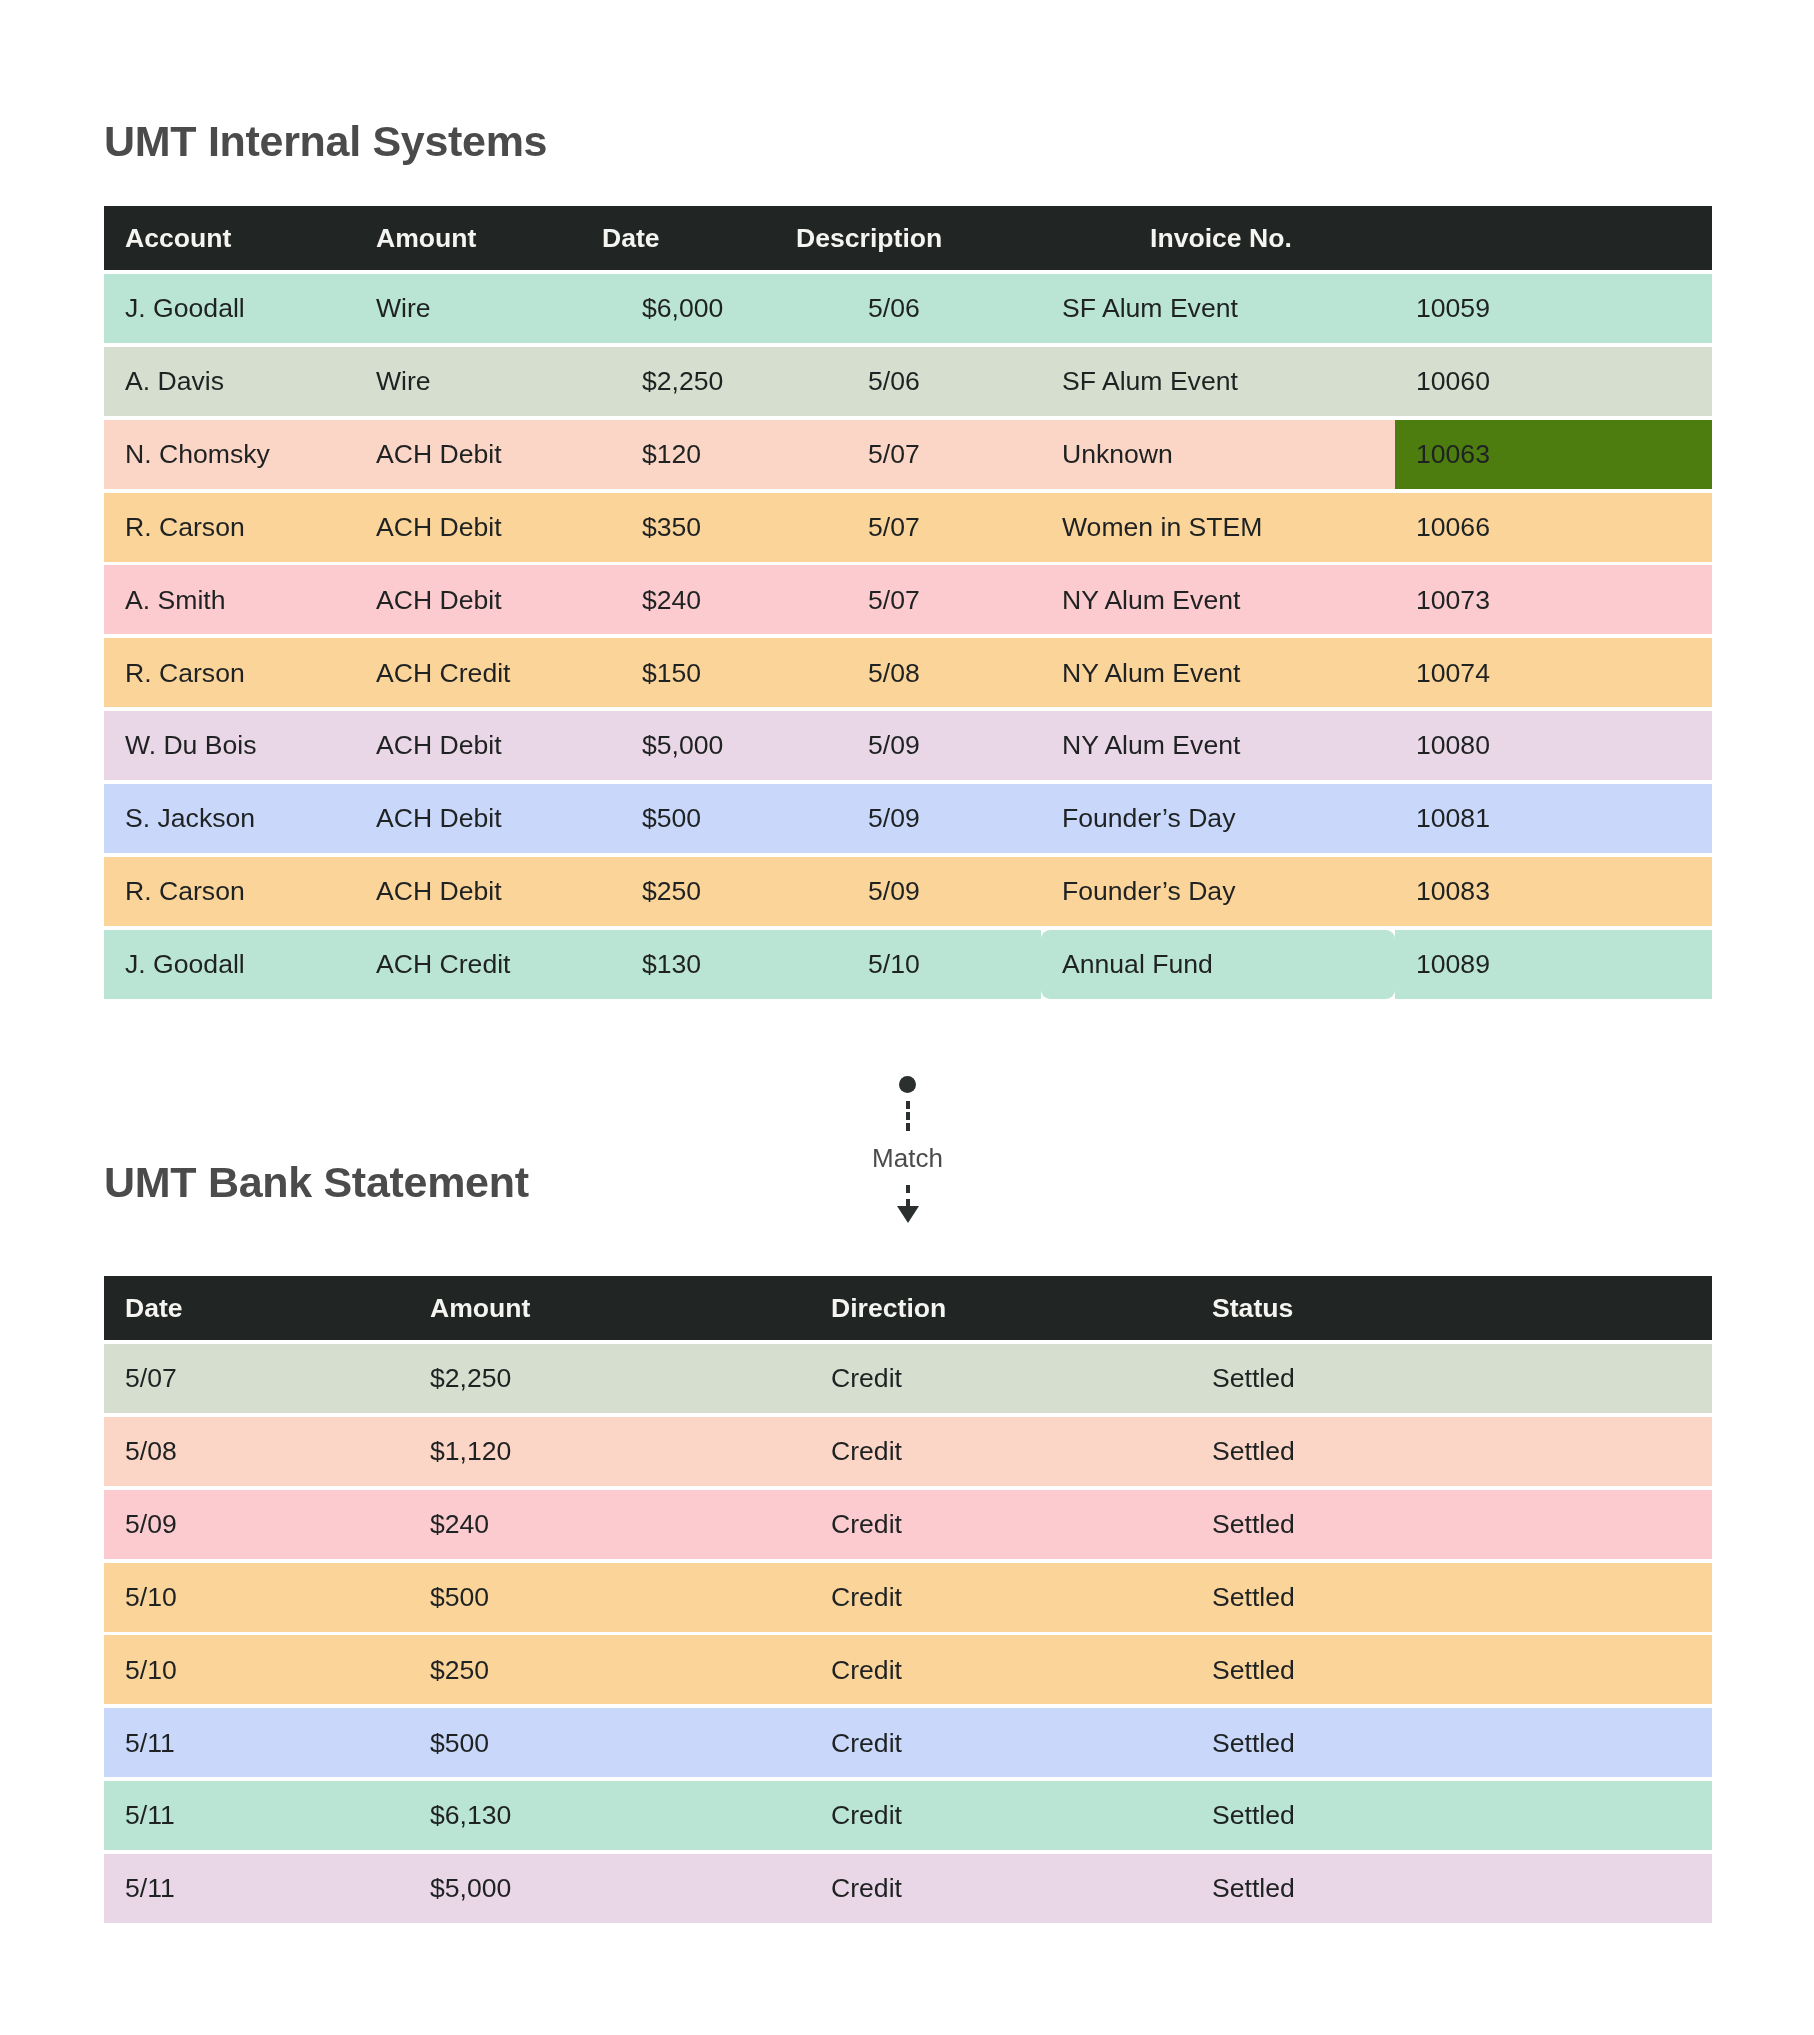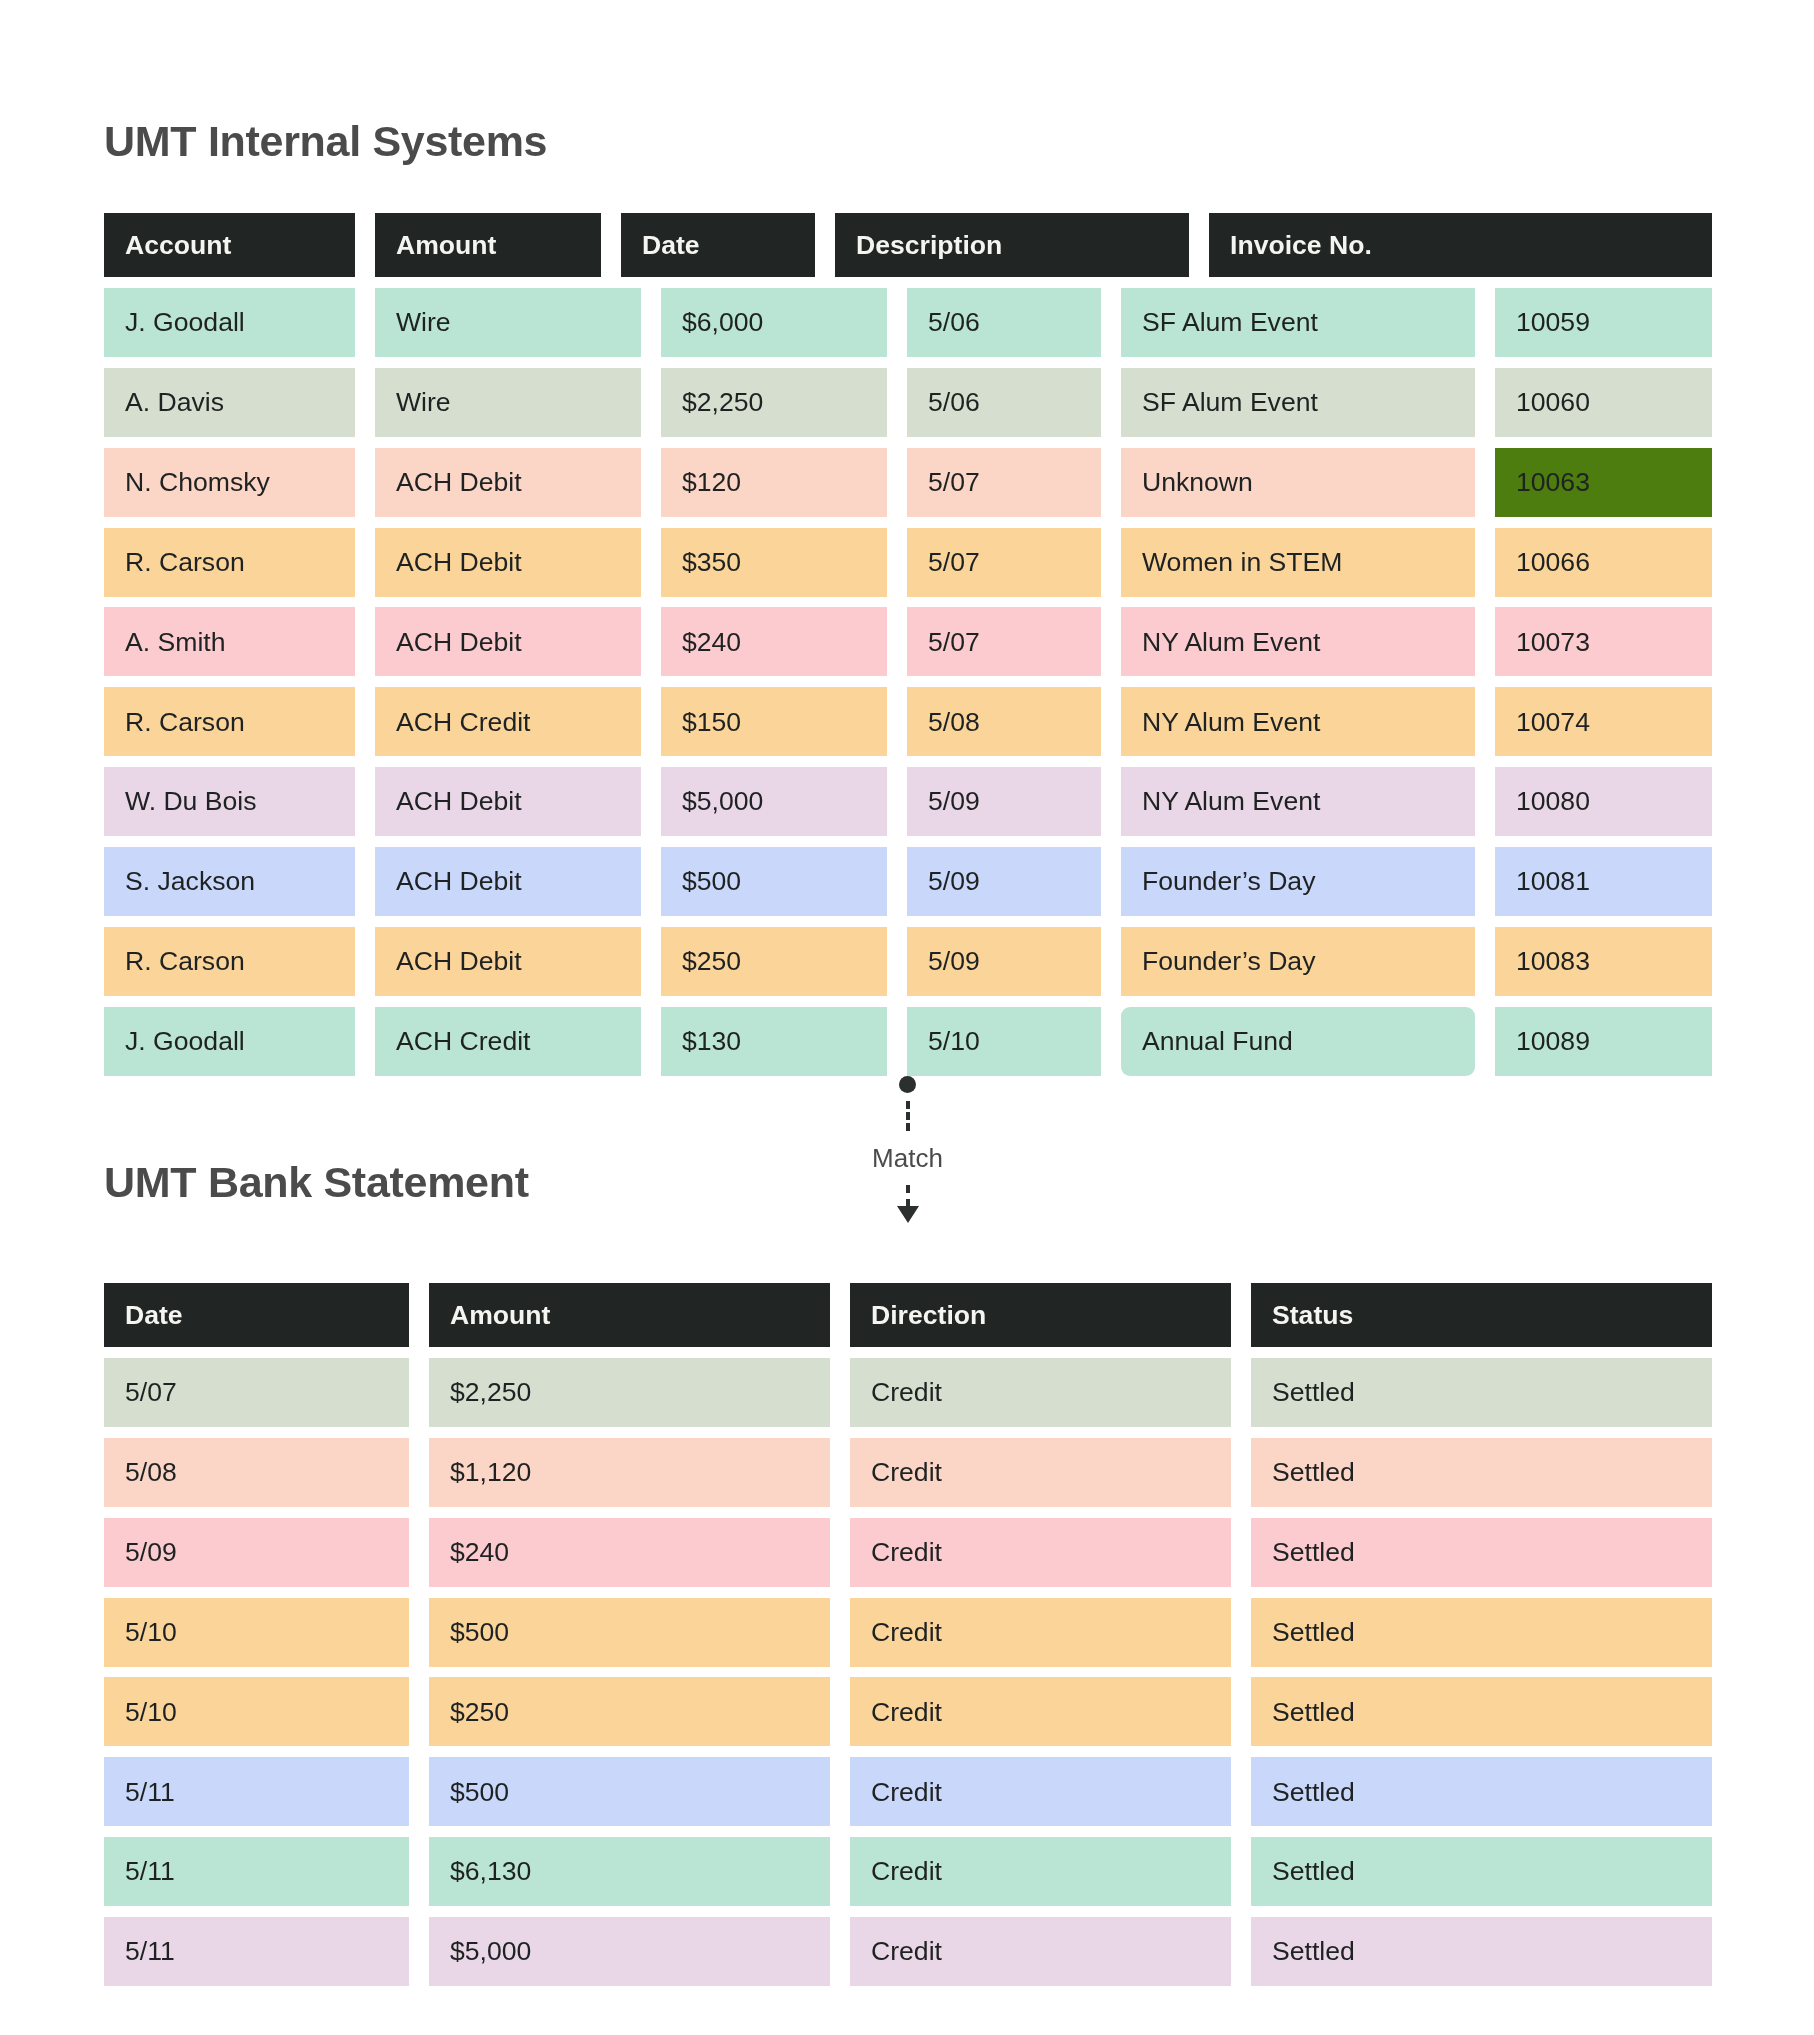--- a/index.html
+++ b/index.html
@@ -44,23 +44,22 @@
     width: 1608px;
     display: flex;
     flex-direction: column;
     gap: 3.9px;
   }
   #tbl-internal { top: 206px; }
   #tbl-bank     { top: 1276px; }
 
   .row {
     display: flex;
-    gap: 20px;
+    gap: 0;
     width: 100%;
-    margin-top: 7px;
   }
 
   .cell {
     box-sizing: border-box;
     height: 64px;
     display: flex;
     align-items: center;
     padding-left: 21px;
     font-size: 26.6px;
     color: #1f2222;

